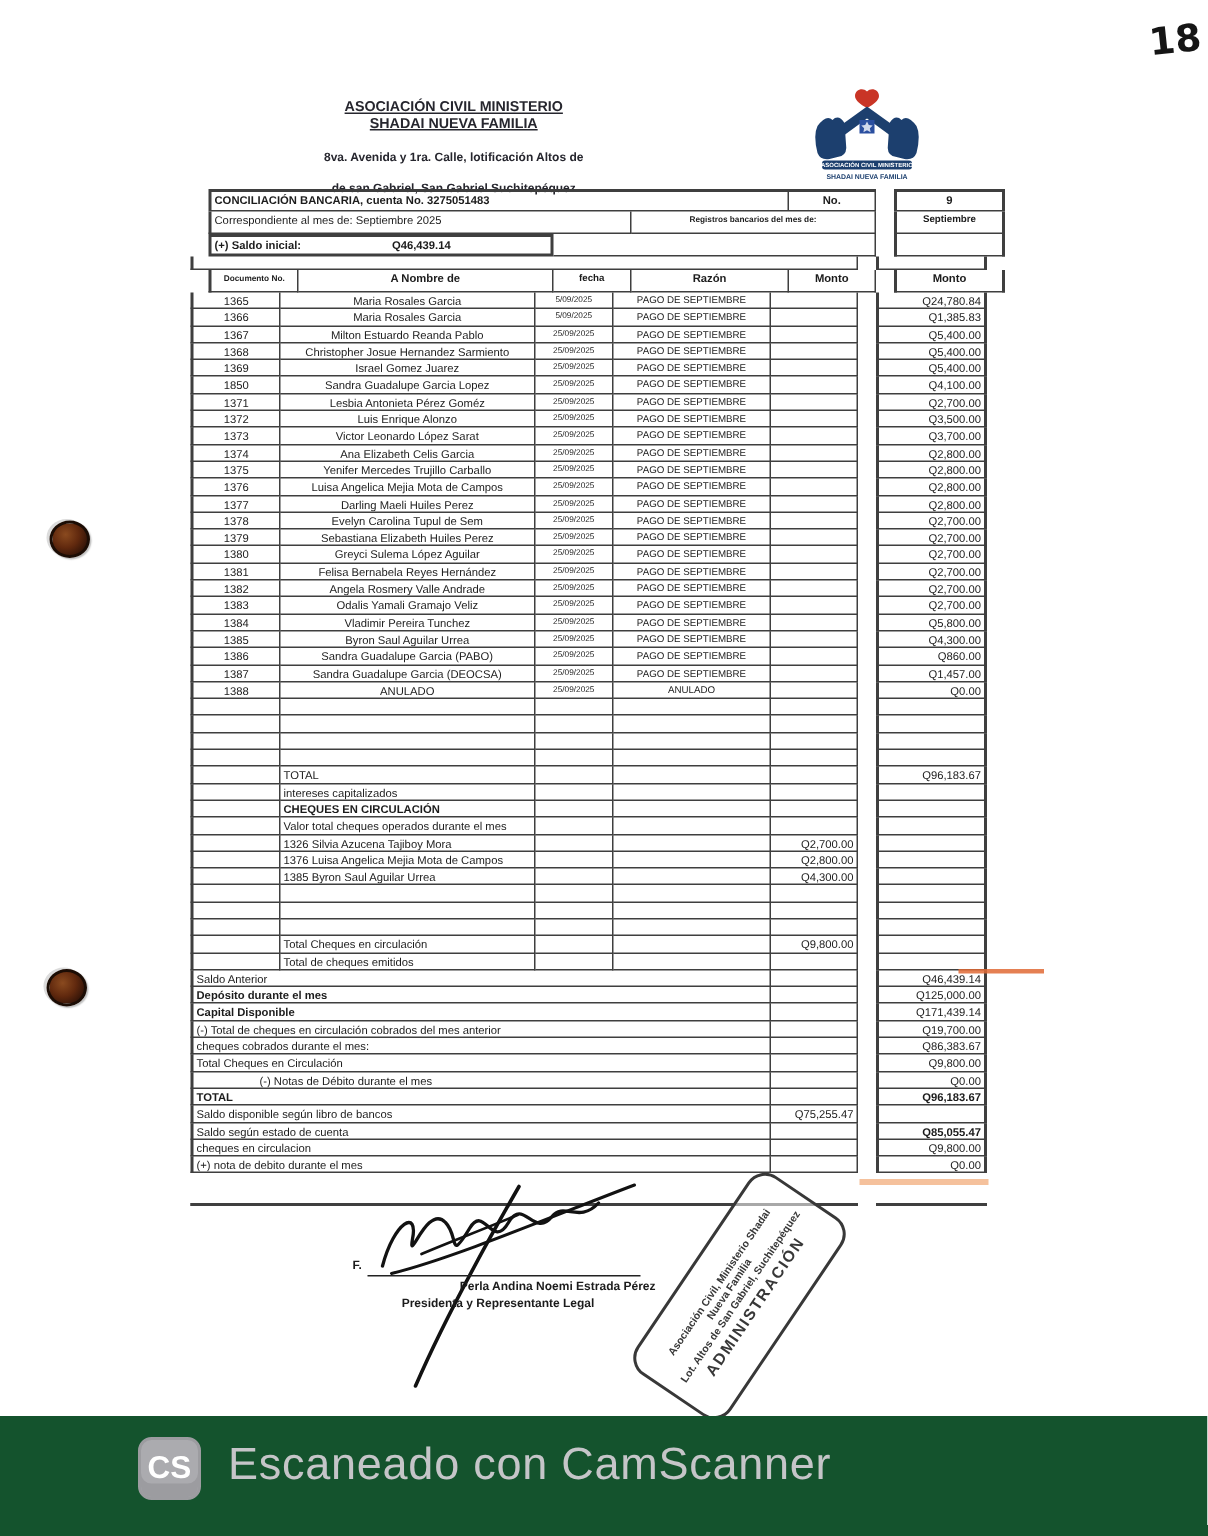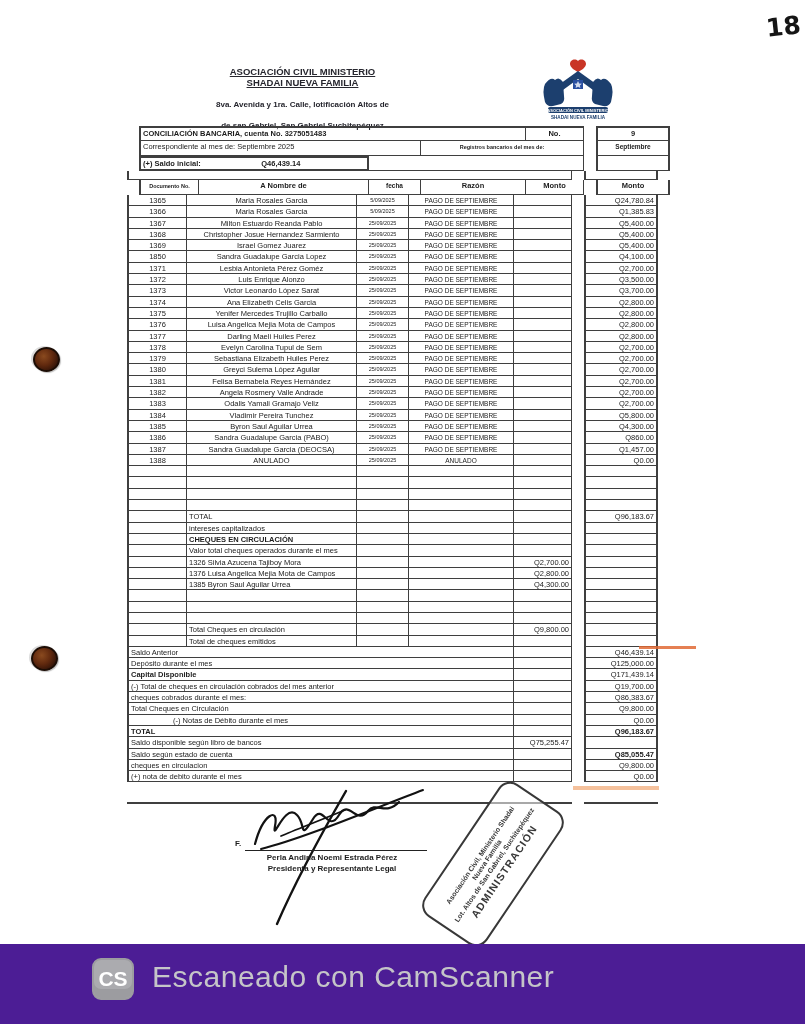--- a/index.html
+++ b/index.html
@@ -52,34 +52,34 @@
     background:radial-gradient(circle at 38% 35%, #8a4a1f 0%, #61290e 45%, #2a1007 85%);
     border:2px solid #1c0d05; box-shadow:1px 1px 1px rgba(0,0,0,.25), -2px -1px 0 0 #dcdcdc; }
   .fastener.f1{ left:33px; top:347px; }
   .fastener.f2{ left:31px; top:646px; }
 
   
   .signature{ position:absolute; left:225px; top:786px; width:215px; height:152px; }
   .signature svg{ position:absolute; left:0; top:0; }
   .sig-f{ position:absolute; left:10px; top:53px; font-size:8px; font-weight:bold; }
   .sig-line{ position:absolute; left:20px; top:64px; width:182px; border-bottom:1.2px solid #222; }
-  .sig-name{ position:absolute; left:2px; top:67px; width:210px; text-align:center; font-size:8px; font-weight:bold; }
+  .sig-name{ position:absolute; left:2px; top:67px; width:210px; text-align:right; font-size:8px; font-weight:bold; }
   .sig-title{ position:absolute; left:2px; top:78px; width:210px; text-align:center; font-size:8px; font-weight:bold; }
 
   
   .stamp{ position:absolute; left:413px; top:778px; width:160px; height:172px;
           display:flex; align-items:center; justify-content:center; }
   .stamp-inner{ width:168px; height:76px; border:2.5px solid #383838; border-radius:14px;
     transform:rotate(-56deg); display:flex; flex-direction:column; align-items:center; justify-content:center;
     color:#383838; background:rgba(255,255,255,.55); }
   .stamp-inner .s1,.stamp-inner .s2,.stamp-inner .s3{ font-size:7px; font-weight:bold; line-height:8.5px; white-space:nowrap; }
   .stamp-inner .s4{ font-size:10.5px; font-weight:bold; letter-spacing:1.2px; margin-top:1px; white-space:nowrap; }
 
   
-  .cs-footer{ position:absolute; left:0; top:944px; width:805px; height:80px; background:#4c1d95; }
+  .cs-footer{ position:absolute; left:0; top:944px; width:805px; height:80px; background:#14532d; }
   .cs-badge{ position:absolute; left:92px; top:14px; width:42px; height:42px; border-radius:9px;
     background:#ababaf; color:#fff; font-weight:bold; font-size:21px; display:flex; align-items:center; justify-content:center;
     border:2px solid #9c9ca0; box-shadow:inset 0 -9px 0 #9c9ca0; }
   .cs-text{ position:absolute; left:152px; top:16px; font-size:30px; color:#c5c5c8; letter-spacing:.5px; }
 </style>
 </head>
 <body>
 
 <div class="sheet">
 
@@ -503,21 +503,21 @@
           <div class="c sp"></div>
           <div class="c amt m2"></div>
         </div>
         <div class="trow">
           <div class="c lbl" style="grid-column: span 4;">Saldo Anterior</div>
           <div class="c amt"></div>
           <div class="c sp"></div>
           <div class="c amt m2">Q46,439.14</div>
         </div>
         <div class="trow">
-          <div class="c lbl" style="grid-column: span 4;">Depósito durante el mes</div>
+          <div class="c lbl" style="grid-column: span 4; font-weight: bold;">Depósito durante el mes</div>
           <div class="c amt"></div>
           <div class="c sp"></div>
           <div class="c amt m2">Q125,000.00</div>
         </div>
         <div class="trow">
           <div class="c lbl b" style="grid-column: span 4;">Capital Disponible</div>
           <div class="c amt"></div>
           <div class="c sp"></div>
           <div class="c amt m2">Q171,439.14</div>
         </div>

